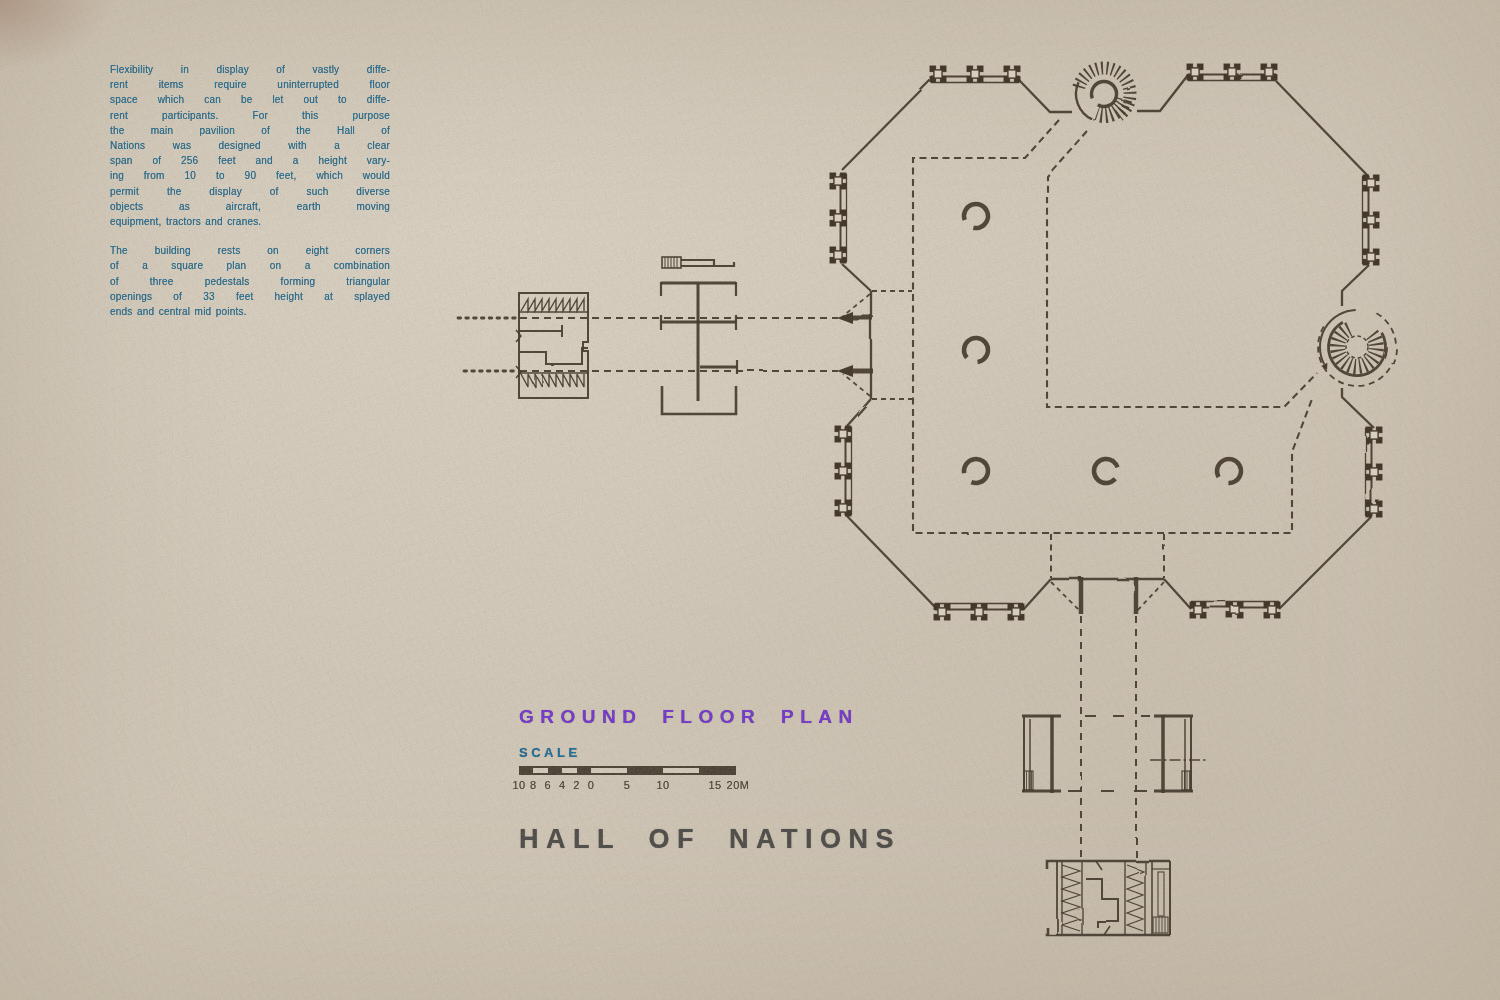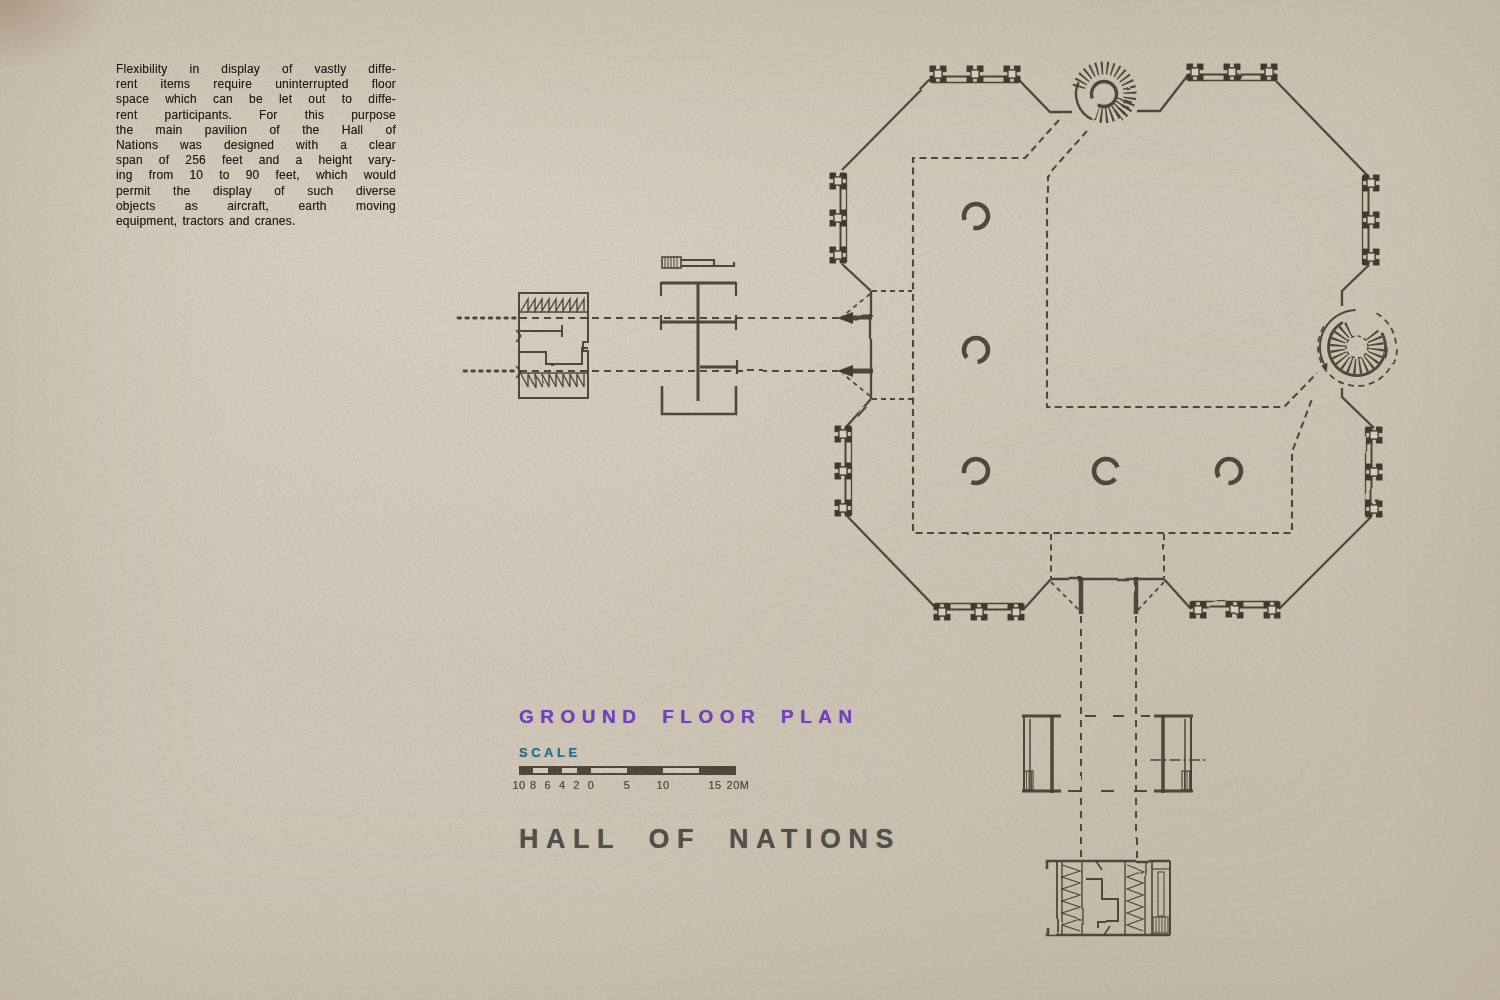--- a/index.html
+++ b/index.html
@@ -9,22 +9,22 @@
     background:
       radial-gradient(160px 100px at 0% 0%, rgba(110,40,25,0.28), transparent 70%),
       radial-gradient(1200px 800px at 32% 22%, rgba(255,250,238,0.22), transparent 60%),
       radial-gradient(1000px 760px at 82% 78%, rgba(120,100,70,0.10), transparent 70%),
       repeating-linear-gradient(63deg, rgba(150,132,104,0.045) 0 1px, transparent 1px 8px),
       repeating-linear-gradient(-21deg, rgba(150,132,104,0.04) 0 1px, transparent 1px 11px),
       #d7cec0;
     box-shadow: inset 0 0 220px rgba(118,98,66,0.22);
   }
   .text-col{
-    position:absolute;left:116px;top:62px;width:280px;color:#000000;
-    font-size:12px;line-height:15.2px;letter-spacing:0.2px;word-spacing:1.5px;
+    position:absolute;left:110px;top:62px;width:280px;color:#0369a1;
+    font-size:10px;line-height:15.2px;letter-spacing:0.2px;word-spacing:1.5px;
     text-shadow:0 0 0.6px rgba(74,65,52,0.75);
   }
   .para{margin:0 0 14px 0;}
   .para .line{text-align:justify;text-align-last:justify;}
   .para .line:last-child{text-align-last:left;}
   .drawing-title{
     position:absolute;left:519px;top:706px;color:#6d28d9;font-weight:bold;
     font-size:19px;letter-spacing:6.5px;word-spacing:8px;white-space:nowrap;
     text-shadow:0 0 0.7px rgba(69,60,48,0.8);
   }
@@ -55,20 +55,27 @@
     <div class="line">rent items require uninterrupted floor</div>
     <div class="line">space which can be let out to diffe-</div>
     <div class="line">rent participants.  For this purpose</div>
     <div class="line">the main pavilion of the Hall of</div>
     <div class="line">Nations was designed with a clear</div>
     <div class="line">span of 256 feet and a height vary-</div>
     <div class="line">ing from 10 to 90 feet, which would</div>
     <div class="line">permit the display of such diverse</div>
     <div class="line">objects as aircraft, earth moving</div>
     <div class="line">equipment, tractors and cranes.</div>
+  </div>
+  <div class="para">
+    <div class="line">The building rests on eight corners</div>
+    <div class="line">of a square plan on a combination</div>
+    <div class="line">of three pedestals forming triangular</div>
+    <div class="line">openings of 33 feet height at splayed</div>
+    <div class="line">ends and central mid points.</div>
   </div>
 </div>
 
 <div class="drawing-title">GROUND FLOOR PLAN</div>
 <div class="scale-label">SCALE</div>
 <div class="scale-bar">
   <span class="seg" style="left:14.4px;width:14.4px"></span>
   <span class="seg" style="left:43.2px;width:14.4px"></span>
   <span class="seg" style="left:72px;width:36px"></span>
   <span class="seg" style="left:144px;width:36px"></span>

